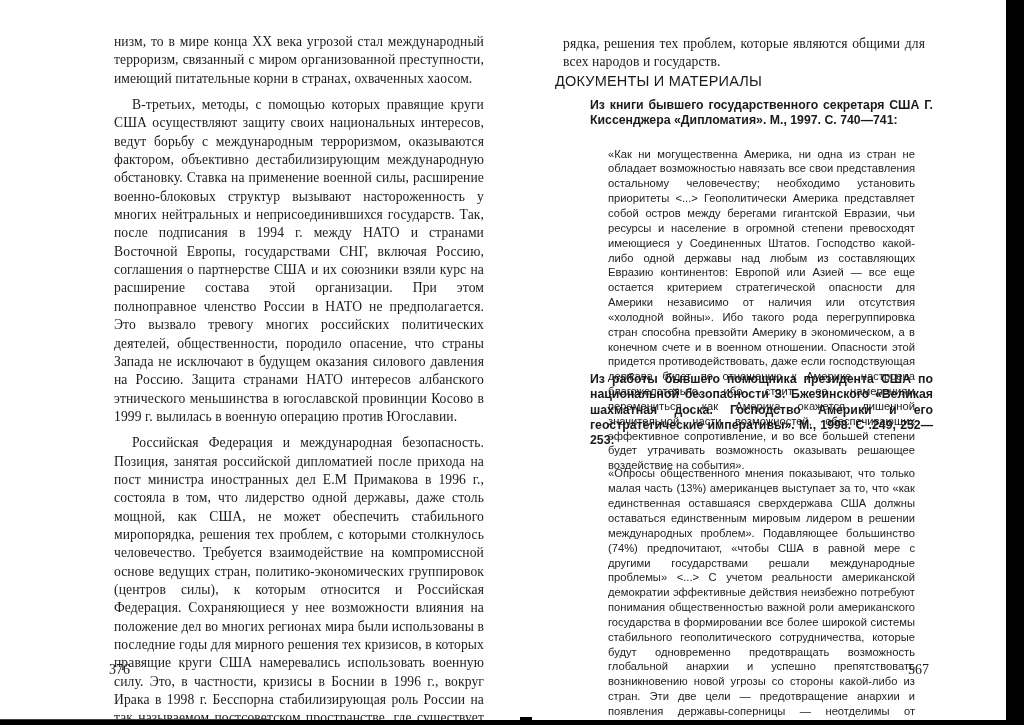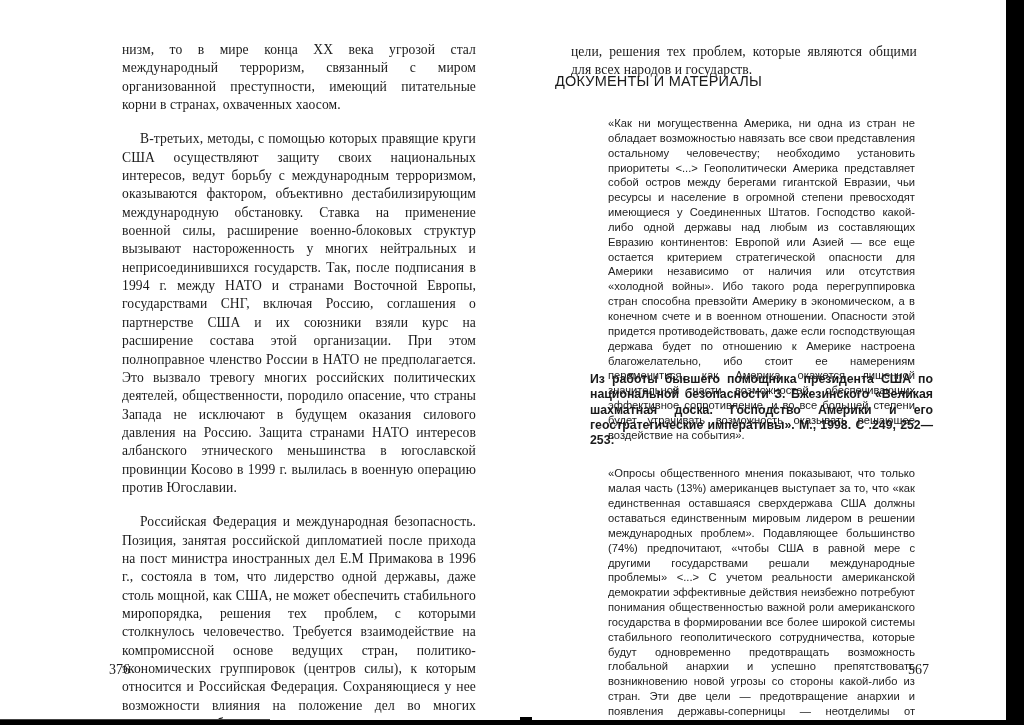--- a/index.html
+++ b/index.html
@@ -9,21 +9,21 @@
     font-family: "Liberation Serif", "DejaVu Serif", serif;
     color: #1a1a1a;
   }
   .page { position: absolute; top: 0; }
   .page-left { left: 106px; width: 386px; }
   .page-right { left: 555px; width: 378px; }
   .serif-body {
     font-size: 13.6px; line-height: 18.35px; text-align: justify;
     letter-spacing: 0.1px;
   }
-  .serif-body p { margin: 16px; text-indent: 0; }
+  .serif-body p { margin: 8px; text-indent: 0; }
   .serif-body p.indent { text-indent: 18px; }
   .serif-body b { font-weight: normal; }
   .left-text { position: absolute; top: 25px; width: 386px; }
   .page-num {
     position: absolute; font-family: "Liberation Serif", serif;
     font-size: 14px; color: #1a1a1a;
   }
   .page-num.left { left: 3px; top: 662px; }
   .page-num.right { left: 353px; top: 662px; }
   .right-top { position: absolute; top: 27px; left: 0; width: 378px; }
@@ -71,25 +71,26 @@
     <p>низм, то в мире конца XX века угрозой стал международный терроризм, связанный с миром организованной преступности, имеющий питательные корни в странах, охваченных хаосом.</p>
     <p class="indent">В-третьих, методы, с помощью которых правящие круги США осуществляют защиту своих национальных интересов, ведут борьбу с международным терроризмом, оказываются фактором, объективно дестабилизирующим международную обстановку. Ставка на применение военной силы, расширение военно-блоковых структур вызывают настороженность у многих нейтральных и неприсоединившихся государств. Так, после подписания в 1994 г. между НАТО и странами Восточной Европы, государствами СНГ, включая Россию, соглашения о партнерстве США и их союзники взяли курс на расширение состава этой организации. При этом полноправное членство России в НАТО не предполагается. Это вызвало тревогу многих российских политических деятелей, общественности, породило опасение, что страны Запада не исключают в будущем оказания силового давления на Россию. Защита странами НАТО интересов албанского этнического меньшинства в югославской провинции Косово в 1999 г. вылилась в военную операцию против Югославии.</p>
     <p class="indent"><b>Российская Федерация и международная безопасность.</b><span> Позиция, занятая российской дипломатией после прихода на пост министра иностранных дел Е.М Примакова в 1996 г., состояла в том, что лидерство одной державы, даже столь мощной, как США, не может обеспечить стабильного миропорядка, решения тех проблем, с которыми столкнулось человечество. Требуется взаимодействие на компромиссной основе ведущих стран, политико-экономических группировок (центров силы), к которым относится и Российская Федерация. Сохраняющиеся у нее возможности влияния на положение дел во многих регионах мира были использованы в последние годы для мирного решения тех кризисов, в которых правящие круги США намеревались использовать военную силу. Это, в частности, кризисы в Боснии в 1996 г., вокруг Ирака в 1998 г. Бесспорна стабилизирующая роль России на так называемом постсоветском пространстве, где существует масса очагов напряженности, чреватых серьезными международными конфликтами.</span></p>
 
   </div>
   <div class="page-num left">376</div>
 </div>
 
 <div class="page page-right">
   <div class="right-top serif-body">
-    <p>цели, решения тех проблем, которые являются общими для всех народов и государств.</p>
+    <p>рядка, решения тех проблем, которые являются общими для всех народов и государств.</p>
   </div>
   <div class="section-heading">ДОКУМЕНТЫ И МАТЕРИАЛЫ</div>
 
   <div class="doc-block doc1">
+    <p class="doc-title">Из книги бывшего государственного секретаря США Г. Киссенджера «Дипломатия». М., 1997. С. 740—741:</p>
     <p class="doc-quote">«Как ни могущественна Америка, ни одна из стран не обладает возможностью навязать все свои представления остальному человечеству; необходимо установить приоритеты &lt;...&gt; Геополитически Америка представляет собой остров между берегами гигантской Евразии, чьи ресурсы и население в огромной степени превосходят имеющиеся у Соединенных Штатов. Господство какой-либо одной державы над любым из составляющих Евразию континентов: Европой или Азией — все еще остается критерием стратегической опасности для Америки независимо от наличия или отсутствия «холодной войны». Ибо такого рода перегруппировка стран способна превзойти Америку в экономическом, а в конечном счете и в военном отношении. Опасности этой придется противодействовать, даже если господствующая держава будет по отношению к Америке настроена благожелательно, ибо стоит ее намерениям перемениться, как Америка окажется лишенной значительной части возможностей, обеспечивающих эффективное сопротивление, и во все большей степени будет утрачивать возможность оказывать решающее воздействие на события».</p>
   </div>
 
   <div class="doc-block doc2">
     <p class="doc-title">Из работы бывшего помощника президента США по национальной безопасности З. Бжезинского «Великая шахматная доска. Господство Америки и его геостратегические императивы». М., 1998. С .249, 252—253:</p>
     <p class="doc-quote">«Опросы общественного мнения показывают, что только малая часть (13%) американцев выступает за то, что «как единственная оставшаяся сверхдержава США должны оставаться единственным мировым лидером в решении международных проблем». Подавляющее большинство (74%) предпочитают, «чтобы США в равной мере с другими государствами решали международные проблемы» &lt;...&gt; С учетом реальности американской демократии эффективные действия неизбежно потребуют понимания общественностью важной роли американского государства в формировании все более широкой системы стабильного геополитического сотрудничества, которые будут одновременно предотвращать возможность глобальной анархии и успешно препятствовать возникновению новой угрозы со стороны какой-либо из стран. Эти две цели — предотвращение анархии и появления державы-соперницы — неотделимы от определения более долгосрочной цели глобальной деятельности Америки: создания прочной сети международного геополитического сотрудничества».</p>
   </div>
 
   <div class="page-num right">567</div>
 </div>

